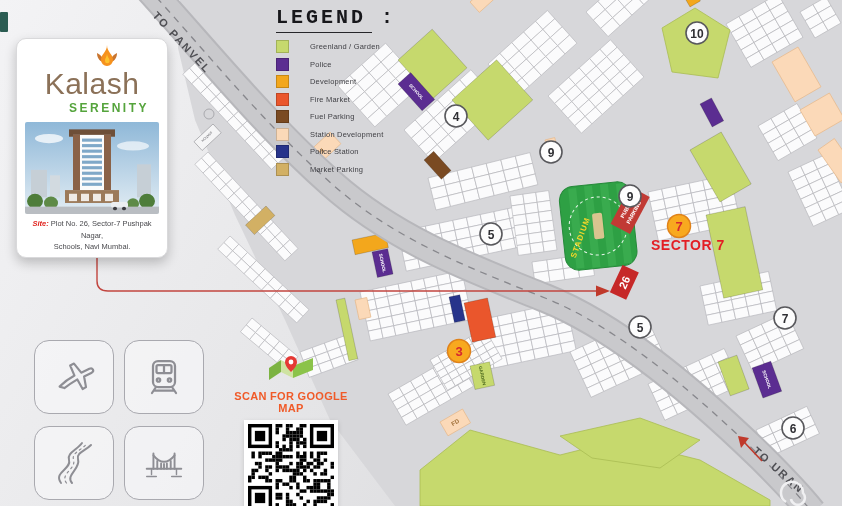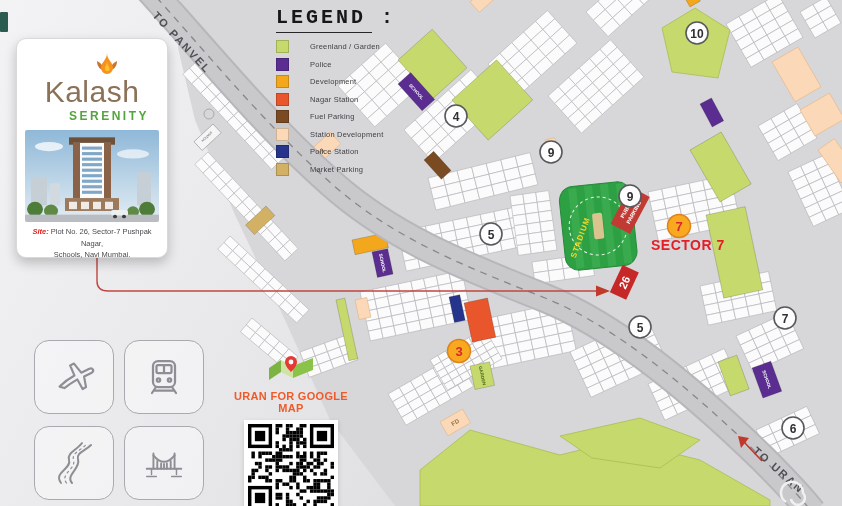--- a/index.html
+++ b/index.html
@@ -3,21 +3,21 @@
 <meta charset="utf-8">
 <style>
   html,body{margin:0;padding:0;background:#cfcfd2;font-family:"Liberation Sans",sans-serif;}
   #canvas{position:relative;width:842px;height:506px;overflow:hidden;
           background:linear-gradient(120deg,#f3f3f5 0%,#e6e6e8 45%,#d2d2d5 100%);}
   #map{position:absolute;left:0;top:0;z-index:1;}
 
   
   .brand-card{position:absolute;left:16px;top:38px;width:152px;height:220px;z-index:3;
       background:#fff;border:1px solid #d9d9db;border-radius:10px;
-      box-shadow:0 5px 12px rgba(0,0,0,.22);padding:14px 8px;box-sizing:border-box;}
+      box-shadow:0 5px 12px rgba(0,0,0,.22);padding:6px 8px;box-sizing:border-box;}
   .logo{position:relative;text-align:center;padding-top:24px;}
   .flame{position:absolute;top:0;left:50%;margin-left:2px;}
   .logo-name{font-size:30px;color:#8b7158;letter-spacing:.5px;line-height:1;}
   .logo-tag{font-size:12px;font-weight:700;color:#55a43c;letter-spacing:2.5px;text-align:right;padding-right:10px;margin-top:2px;}
   .bimg{position:relative;width:134px;height:92px;margin:7px auto 4px;overflow:hidden;border-radius:2px;}
   .site-text{font-size:7.5px;line-height:1.55;color:#4a4a4e;text-align:center;}
   .site-label{color:#e0241f;font-weight:700;font-style:italic;}
 
   
   .legend{position:absolute;left:276px;top:6px;width:130px;z-index:3;}
@@ -959,21 +959,21 @@
         <div class="legend-row">
           <span class="swatch" style="background: rgb(91, 45, 145);"></span>
           <span class="legend-label">Police</span>
         </div>
         <div class="legend-row">
           <span class="swatch" style="background: rgb(243, 167, 28);"></span>
           <span class="legend-label">Development</span>
         </div>
         <div class="legend-row">
           <span class="swatch" style="background: rgb(234, 86, 44);"></span>
-          <span class="legend-label">Nagar Station</span>
+          <span class="legend-label">Fire Market</span>
         </div>
         <div class="legend-row">
           <span class="swatch" style="background: rgb(122, 74, 34);"></span>
           <span class="legend-label">Fuel Parking</span>
         </div>
         <div class="legend-row">
           <span class="swatch" style="background: rgb(251, 217, 184);"></span>
           <span class="legend-label">Station Development</span>
         </div>
         <div class="legend-row">
@@ -1022,21 +1022,21 @@
   </div>
 
   <div class="scan">
     <svg width="48" height="30" viewBox="0 0 48 30">
       <polygon points="2,26 14,18 14,6 2,14" fill="#7cb342"></polygon>
       <polygon points="14,18 26,24 26,12 14,6" fill="#cfe3a2"></polygon>
       <polygon points="26,24 46,16 46,4 26,12" fill="#8bc34a"></polygon>
       <path d="M24,2 a6,6 0 0 1 6,6 c0,4.5 -6,10 -6,10 s-6,-5.5 -6,-10 a6,6 0 0 1 6,-6Z" fill="#e53935"></path>
       <circle cx="24" cy="8" r="2.4" fill="#ffffff"></circle>
     </svg>
-    <div class="scan-head">URAN FOR GOOGLE MAP</div>
+    <div class="scan-head">SCAN FOR GOOGLE MAP</div>
     <div class="qr-card">
       <svg id="qr" width="86" height="86" viewBox="0 0 86 86">
           <rect x="0" y="51.6" width="3.44" height="3.44" fill="#000"></rect>
           <rect x="0" y="55.04" width="3.44" height="3.44" fill="#000"></rect>
           <rect x="3.44" y="27.52" width="3.44" height="3.44" fill="#000"></rect>
           <rect x="3.44" y="30.96" width="3.44" height="3.44" fill="#000"></rect>
           <rect x="3.44" y="44.72" width="3.44" height="3.44" fill="#000"></rect>
           <rect x="3.44" y="48.16" width="3.44" height="3.44" fill="#000"></rect>
           <rect x="3.44" y="51.6" width="3.44" height="3.44" fill="#000"></rect>
           <rect x="6.88" y="37.839999999999996" width="3.44" height="3.44" fill="#000"></rect>

